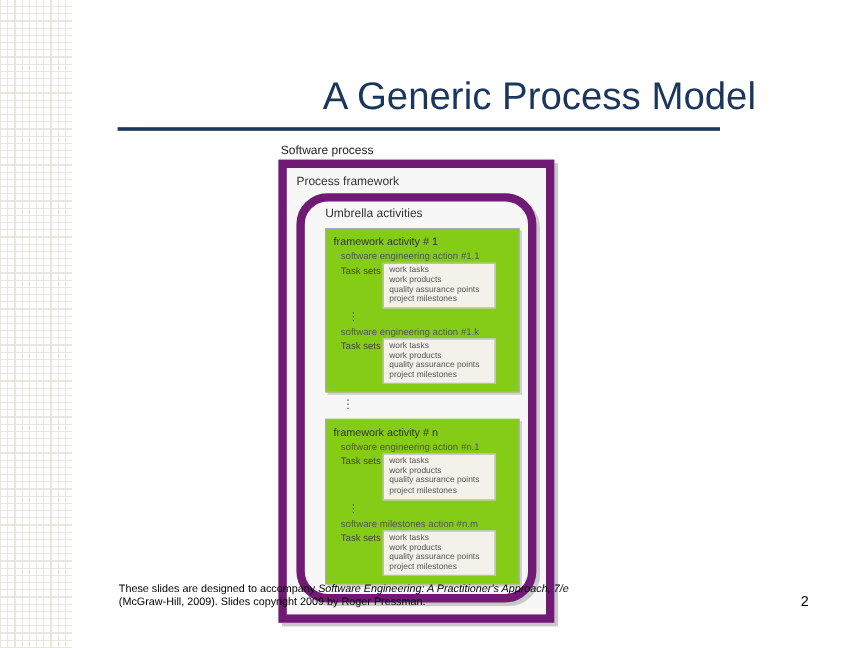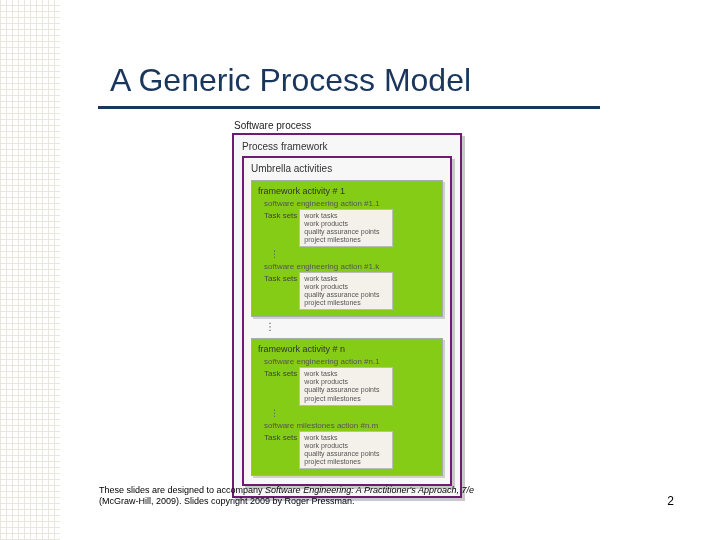--- a/index.html
+++ b/index.html
@@ -9,46 +9,47 @@
   }
   .hatch {
     position: absolute; left: 0; top: 0; width: 60px; height: 540px;
     background-image: repeating-linear-gradient(0deg, #e9e6de 0 1px, transparent 1px 6px),
                       repeating-linear-gradient(90deg, #e9e6de 0 1px, transparent 1px 6px);
   }
   .title {
     position: absolute; left: 110px; top: 62px; width: 520px;
     font-size: 32px; font-weight: 400; color: #1a365d;
     font-family: "Arial", sans-serif;
+    text-align: right;
   }
   .rule {
     position: absolute; left: 98px; top: 106px; width: 502px; height: 0;
     border-top: 3px solid #1a365d;
   }
   .footer {
     position: absolute; left: 99px; bottom: 32px; width: 480px;
     font-size: 9px; line-height: 1.3; color: #000;
   }
   .footer .book { font-style: italic; }
   .pageno {
     position: absolute; right: 46px; bottom: 32px; font-size: 12px; color: #000;
   }
   
   .diagram {
     position: absolute; left: 232px; top: 120px; width: 230px;
     font-size: 9px; color: #333;
   }
   .lbl-sw { font-size: 10px; color: #222; margin: 0 0 2px 2px; }
   .box {
-    border: 2px solid #701a75; background: #f7f7f7; position: relative;
+    border: 7px solid #701a75; background: #f7f7f7; position: relative;
     box-shadow: 3px 3px 0 #c9c9c9;
   }
   .box.outer { padding: 6px 8px 10px 8px; }
   .box-title { font-size: 10px; font-weight: 400; color: #333; margin-bottom: 4px; }
-  .box.umbrella { padding: 5px 7px 8px 7px; }
+  .box.umbrella { padding: 5px 7px 8px 17px; border-radius: 26px; }
   .frame {
     border: 1px solid #aaa; background: #84cc16; margin: 6px 0 0 0; padding: 5px 6px 6px 6px;
     box-shadow: 2px 2px 0 #d0d0d0;
   }
   .fa-title { font-size: 9px; color: #333; margin-bottom: 1px; }
   .action { font-size: 8px; color: #555; margin: 3px 0 1px 6px; }
   .row { display: flex; align-items: flex-start; gap: 2px; margin-left: 6px; }
   .tasksets { font-size: 8px; color: #444; white-space: nowrap; margin-top: 2px; }
   .mini {
     border: 1px solid #bbb; background: #f4f1ea; padding: 2px 4px;

